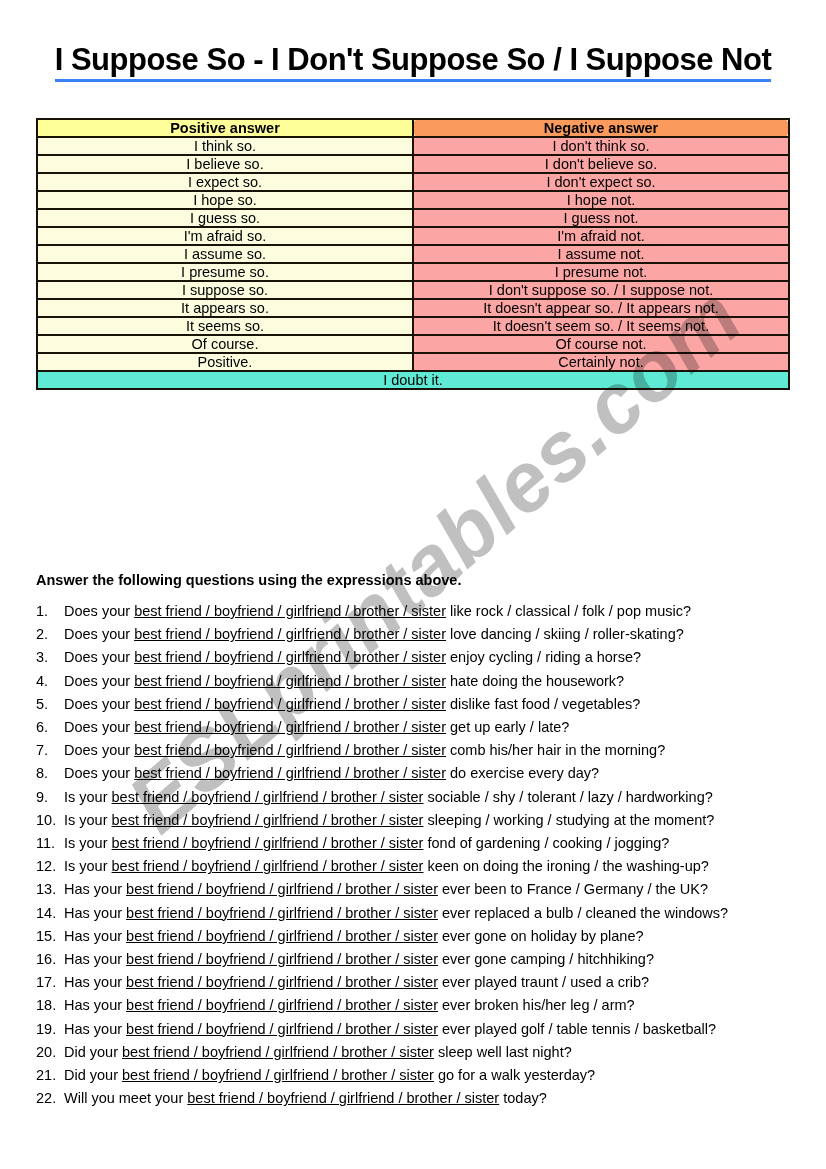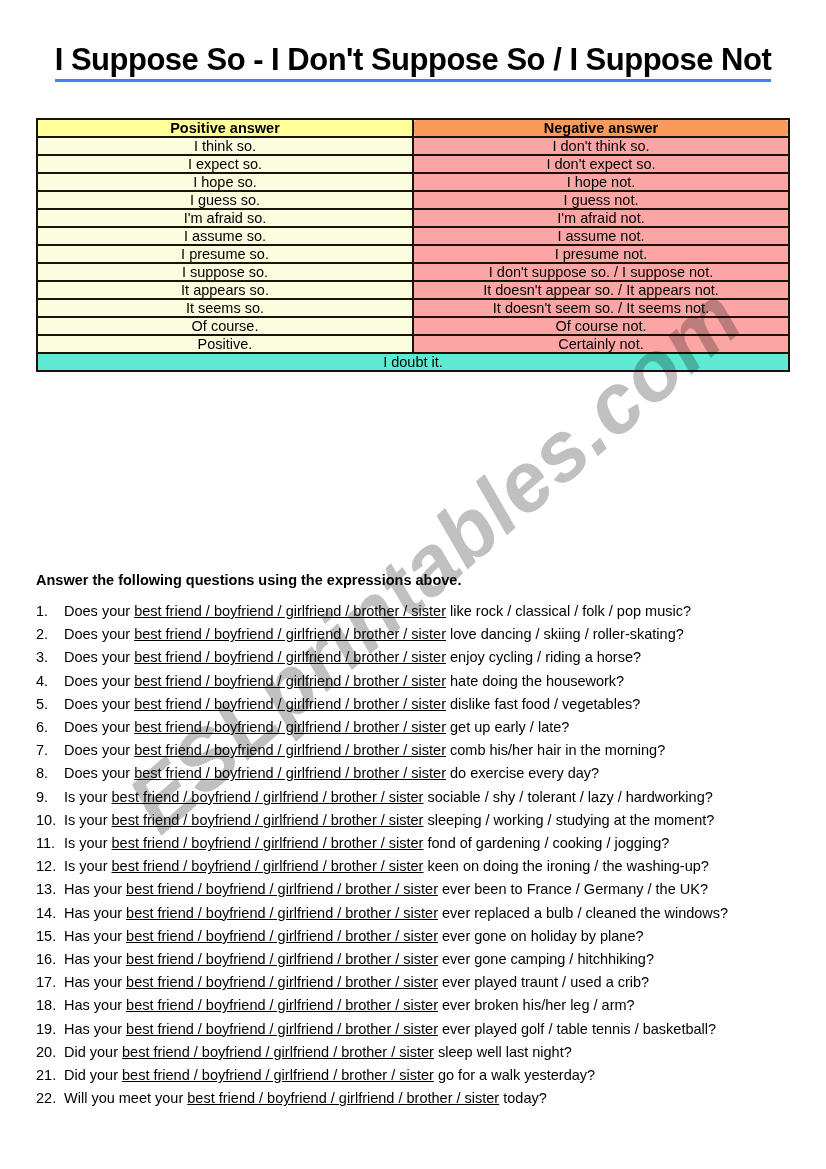--- a/index.html
+++ b/index.html
@@ -92,20 +92,24 @@
         <th class="pos-h">Positive answer</th>
         <th class="neg-h">Negative answer</th>
       </tr>
     </thead>
     <tbody>
       <tr>
           <td class="pos">I think so.</td>
           <td class="neg">I don't think so.</td>
         </tr>
       <tr>
+          <td class="pos">I believe so.</td>
+          <td class="neg">I don't believe so.</td>
+        </tr>
+      <tr>
           <td class="pos">I expect so.</td>
           <td class="neg">I don't expect so.</td>
         </tr>
       <tr>
           <td class="pos">I hope so.</td>
           <td class="neg">I hope not.</td>
         </tr>
       <tr>
           <td class="pos">I guess so.</td>
           <td class="neg">I guess not.</td>

